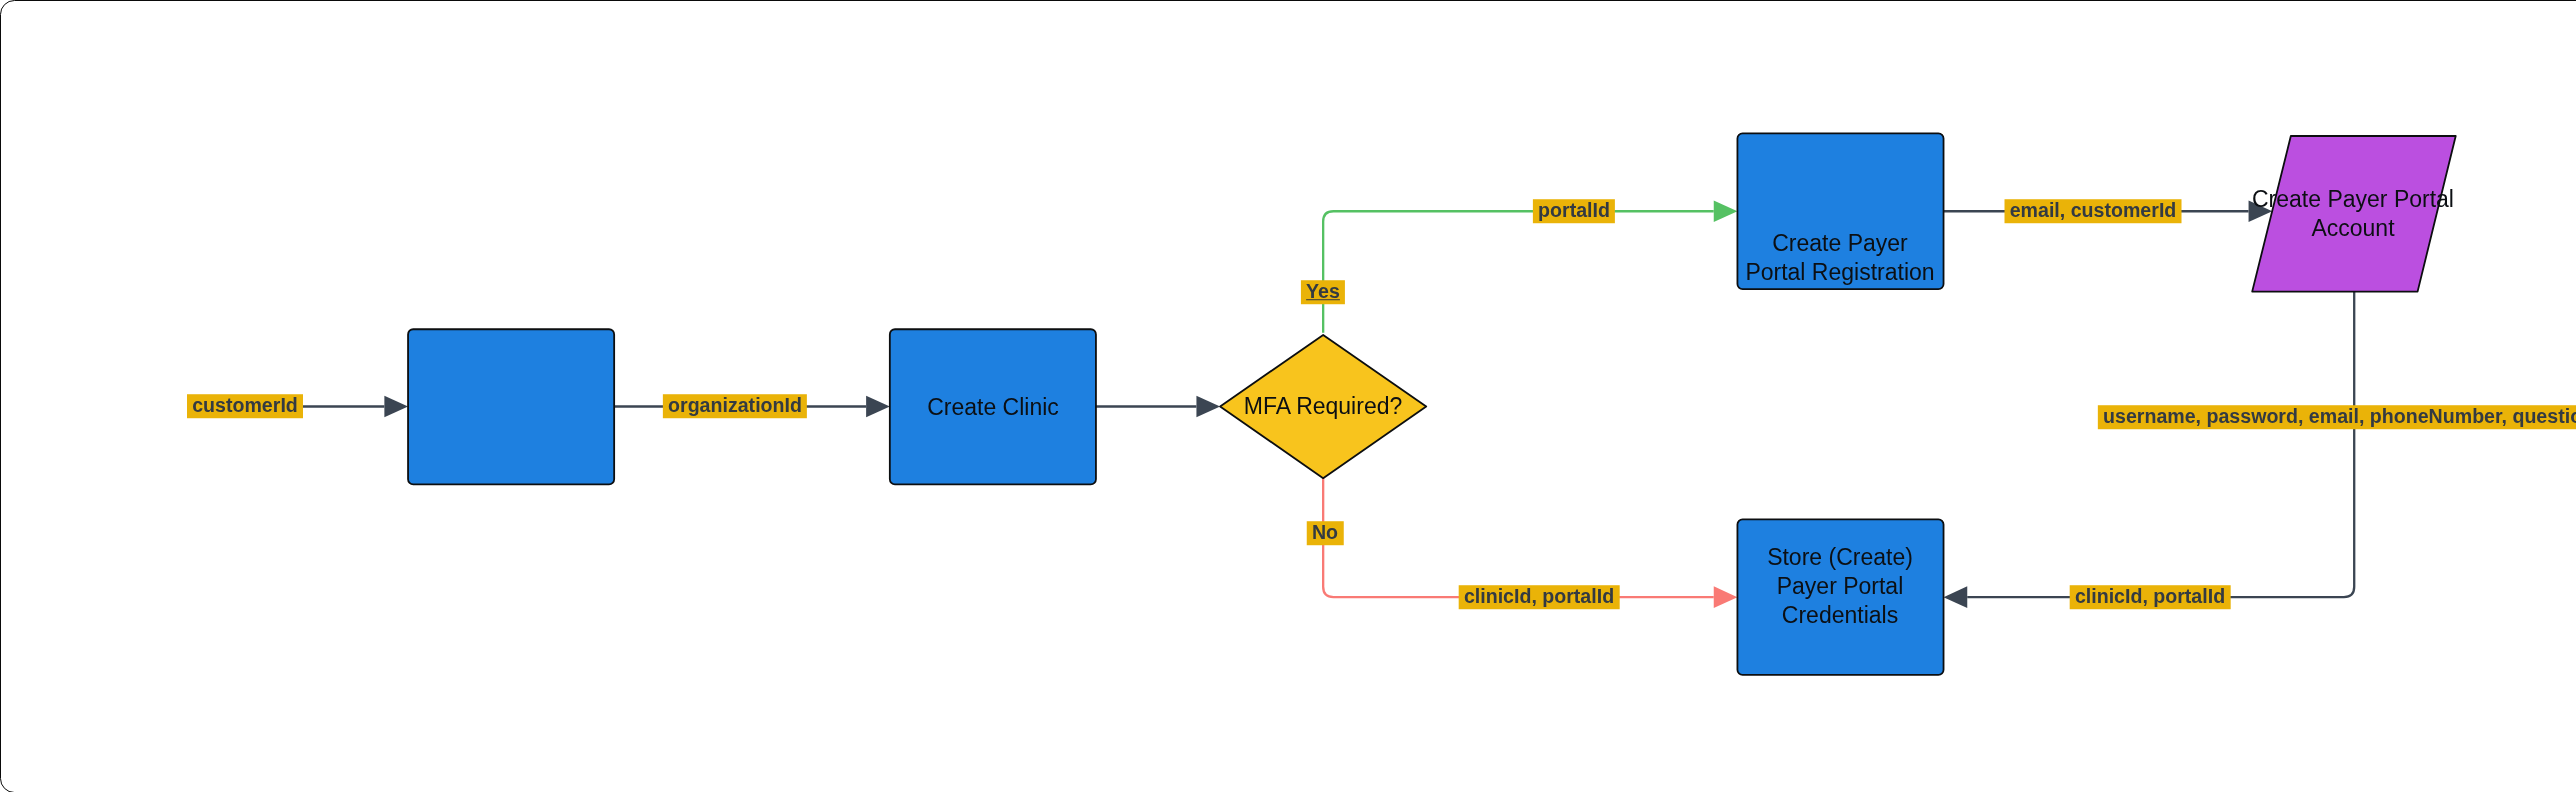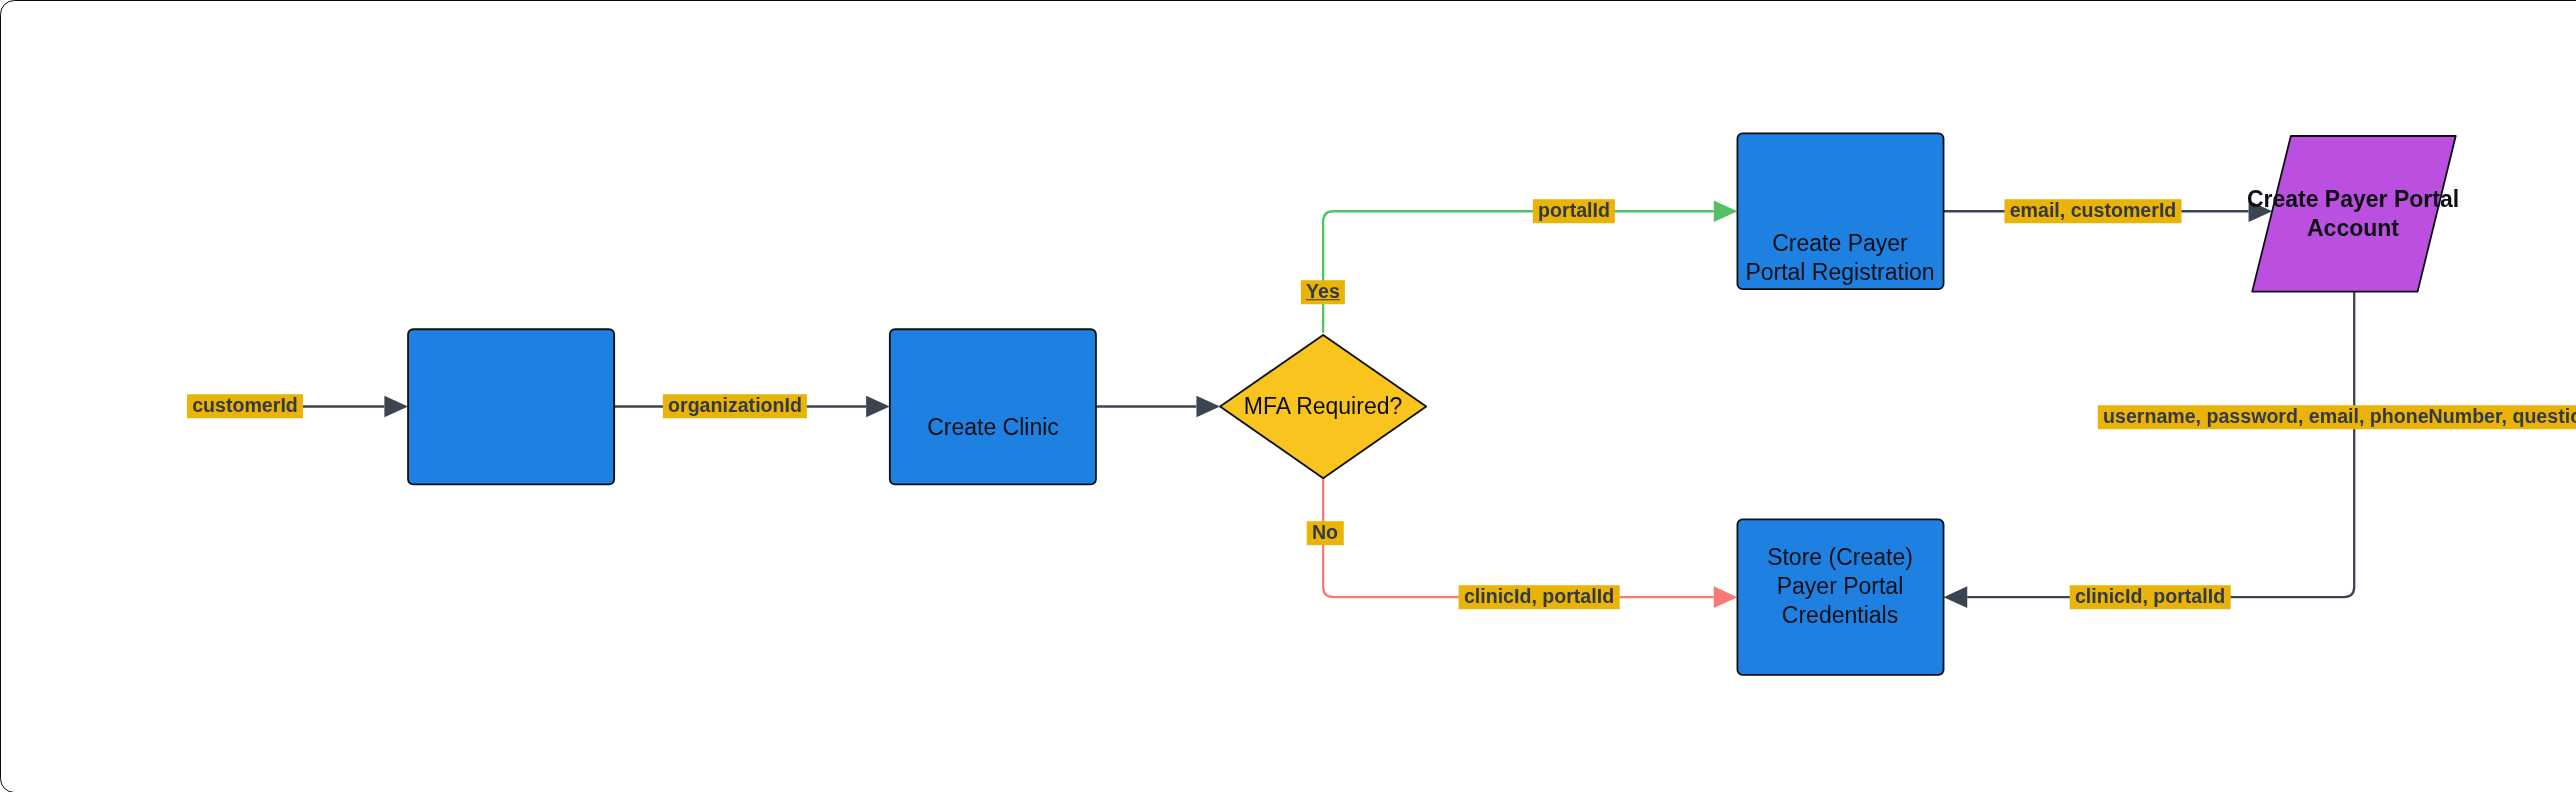--- a/index.html
+++ b/index.html
@@ -96,28 +96,28 @@
     <polygon class="shape" points="2566,648 2766,787 2566,926 2366,787" fill="#F8C41D"></polygon>
 
     <rect class="shape" x="3370" y="257" width="400" height="302" rx="10" fill="#1E80E0"></rect>
 
     <polygon class="shape" points="4444,262 4764,262 4690,564 4369,564" fill="#BB4FE0"></polygon>
 
     <rect class="shape" x="3370" y="1006" width="400" height="302" rx="10" fill="#1E80E0"></rect>
   </svg>
 
 
-  <div class="node-label" style="left:992px; top:426px; width:196px;">Create Clinic</div>
+  <div class="node-label" style="left:992px; top:406px; width:196px;">Create Clinic</div>
 
   <div class="node-label" style="left:1322px; top:405px; width:216px;">MFA Required?</div>
 
   <div class="node-label" style="left:1839px; top:210px; width:216px;margin-top:47px;">Create Payer
 Portal Registration</div>
 
-  <div class="node-label" style="left:2352px; top:213px; width:227px;font-weight:bold;">Create Payer Portal
+  <div class="node-label" style="left:2352px; top:213px; width:227px;">Create Payer Portal
 Account</div>
 
   <div class="node-label" style="left:1839px; top:585px; width:196px;">Store (Create)
 Payer Portal
 Credentials</div>
 
   <div class="edge-label" style="left:244px; top:405px;">customerId</div>
 
   <div class="edge-label" style="left:734px; top:405px;">organizationId</div>
 

